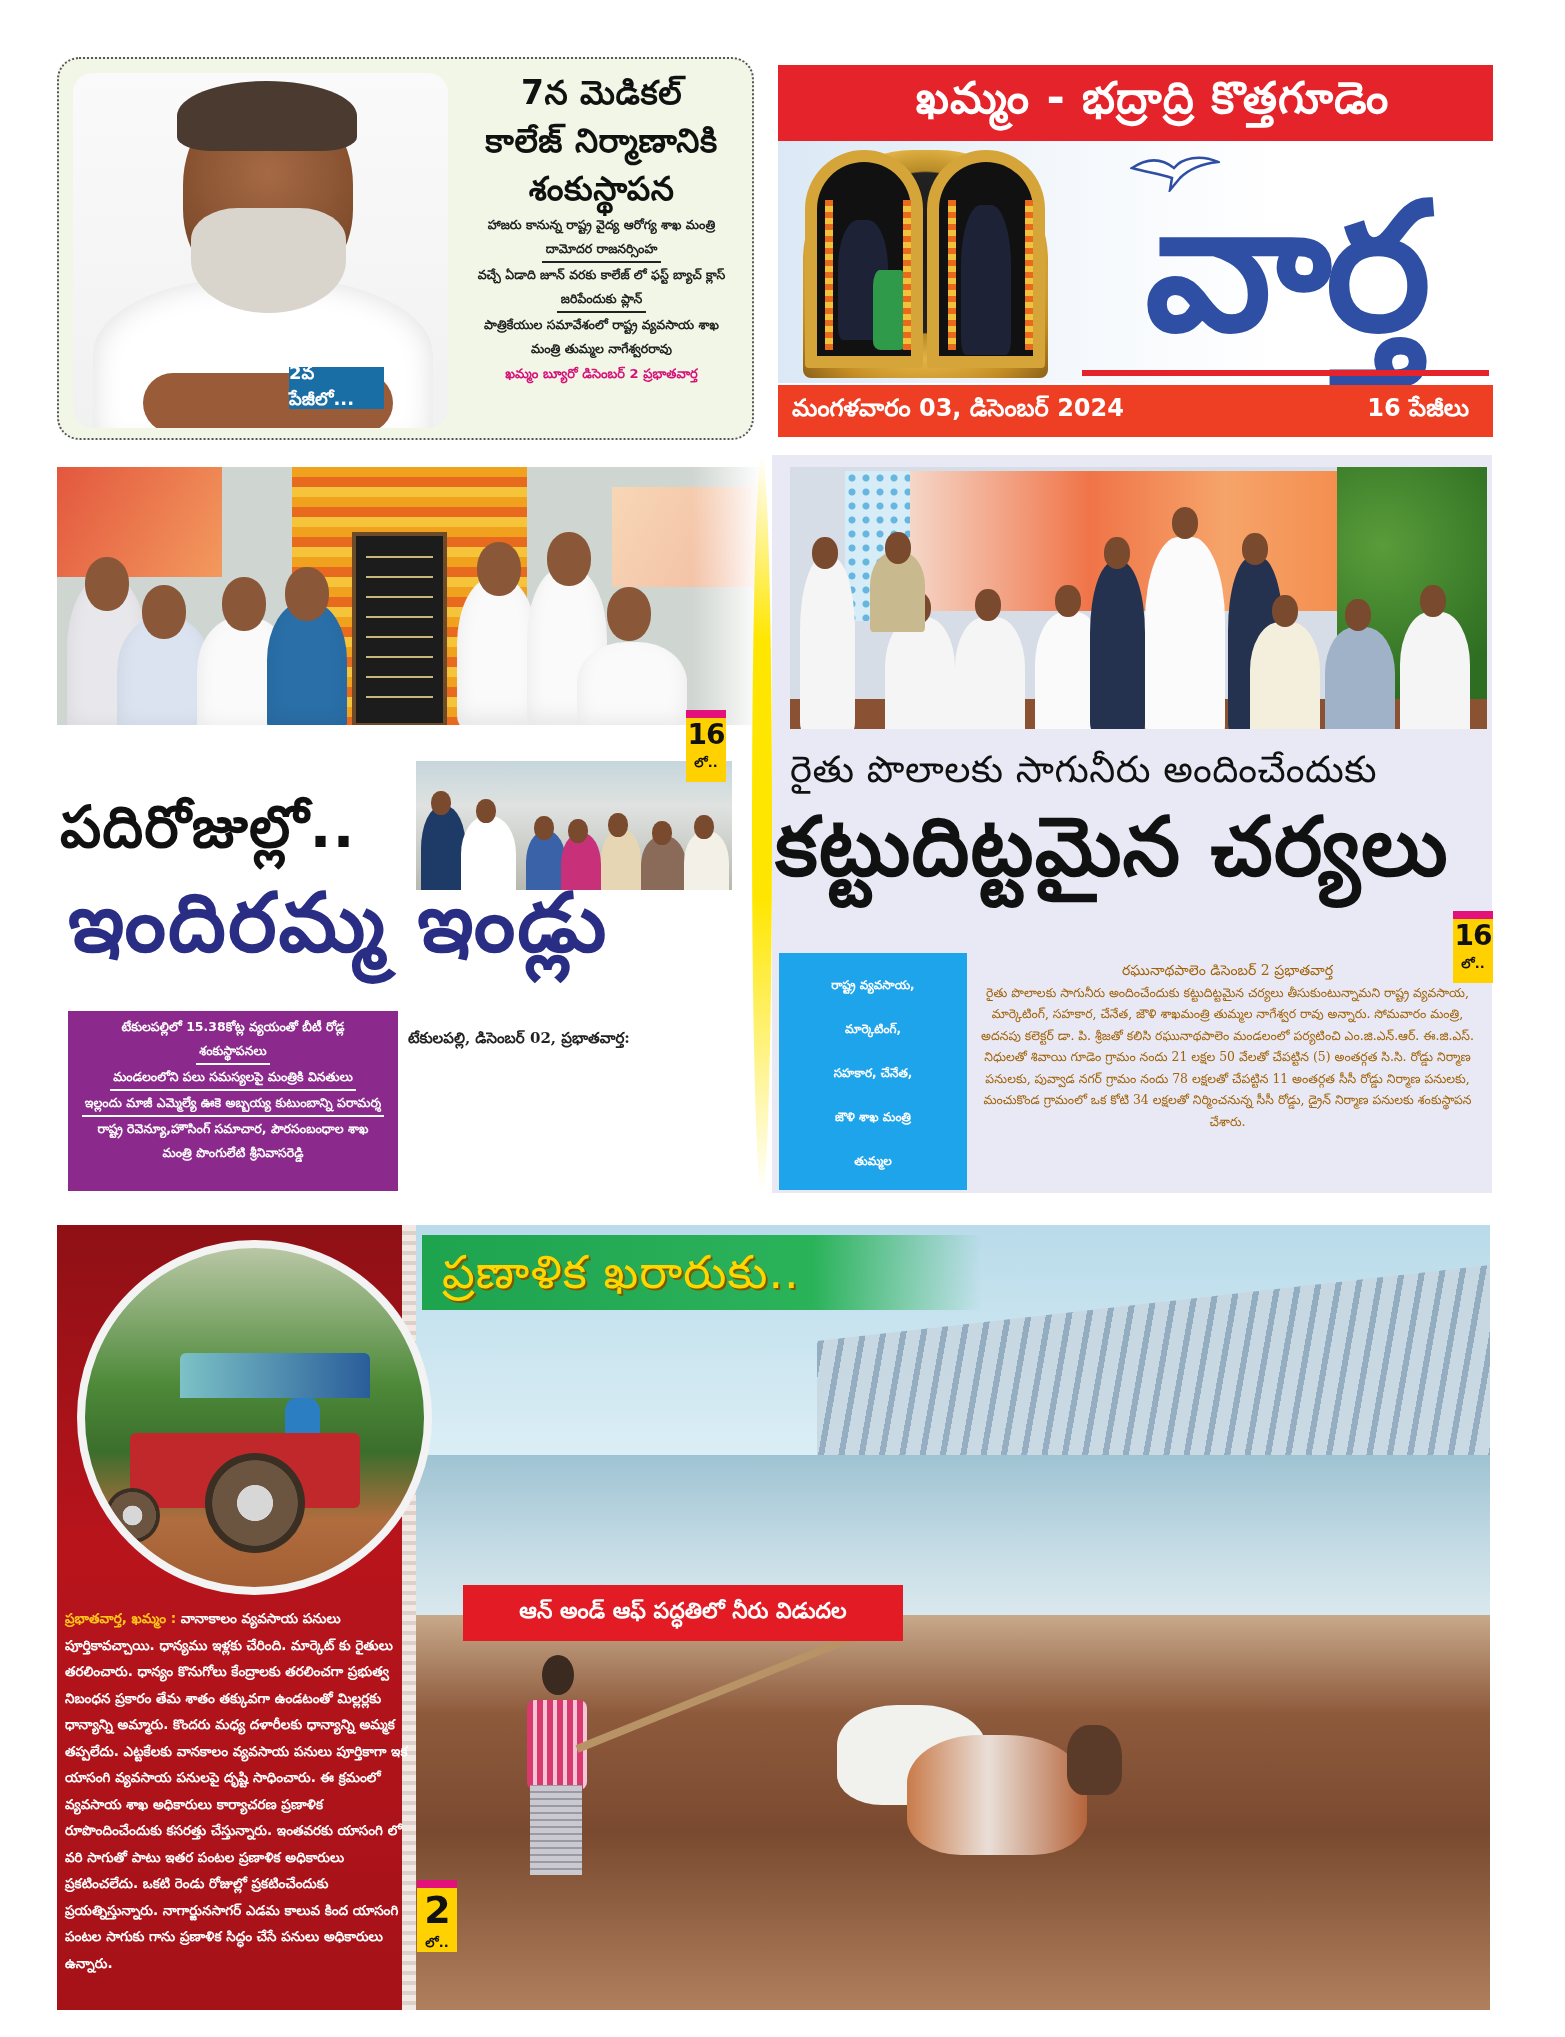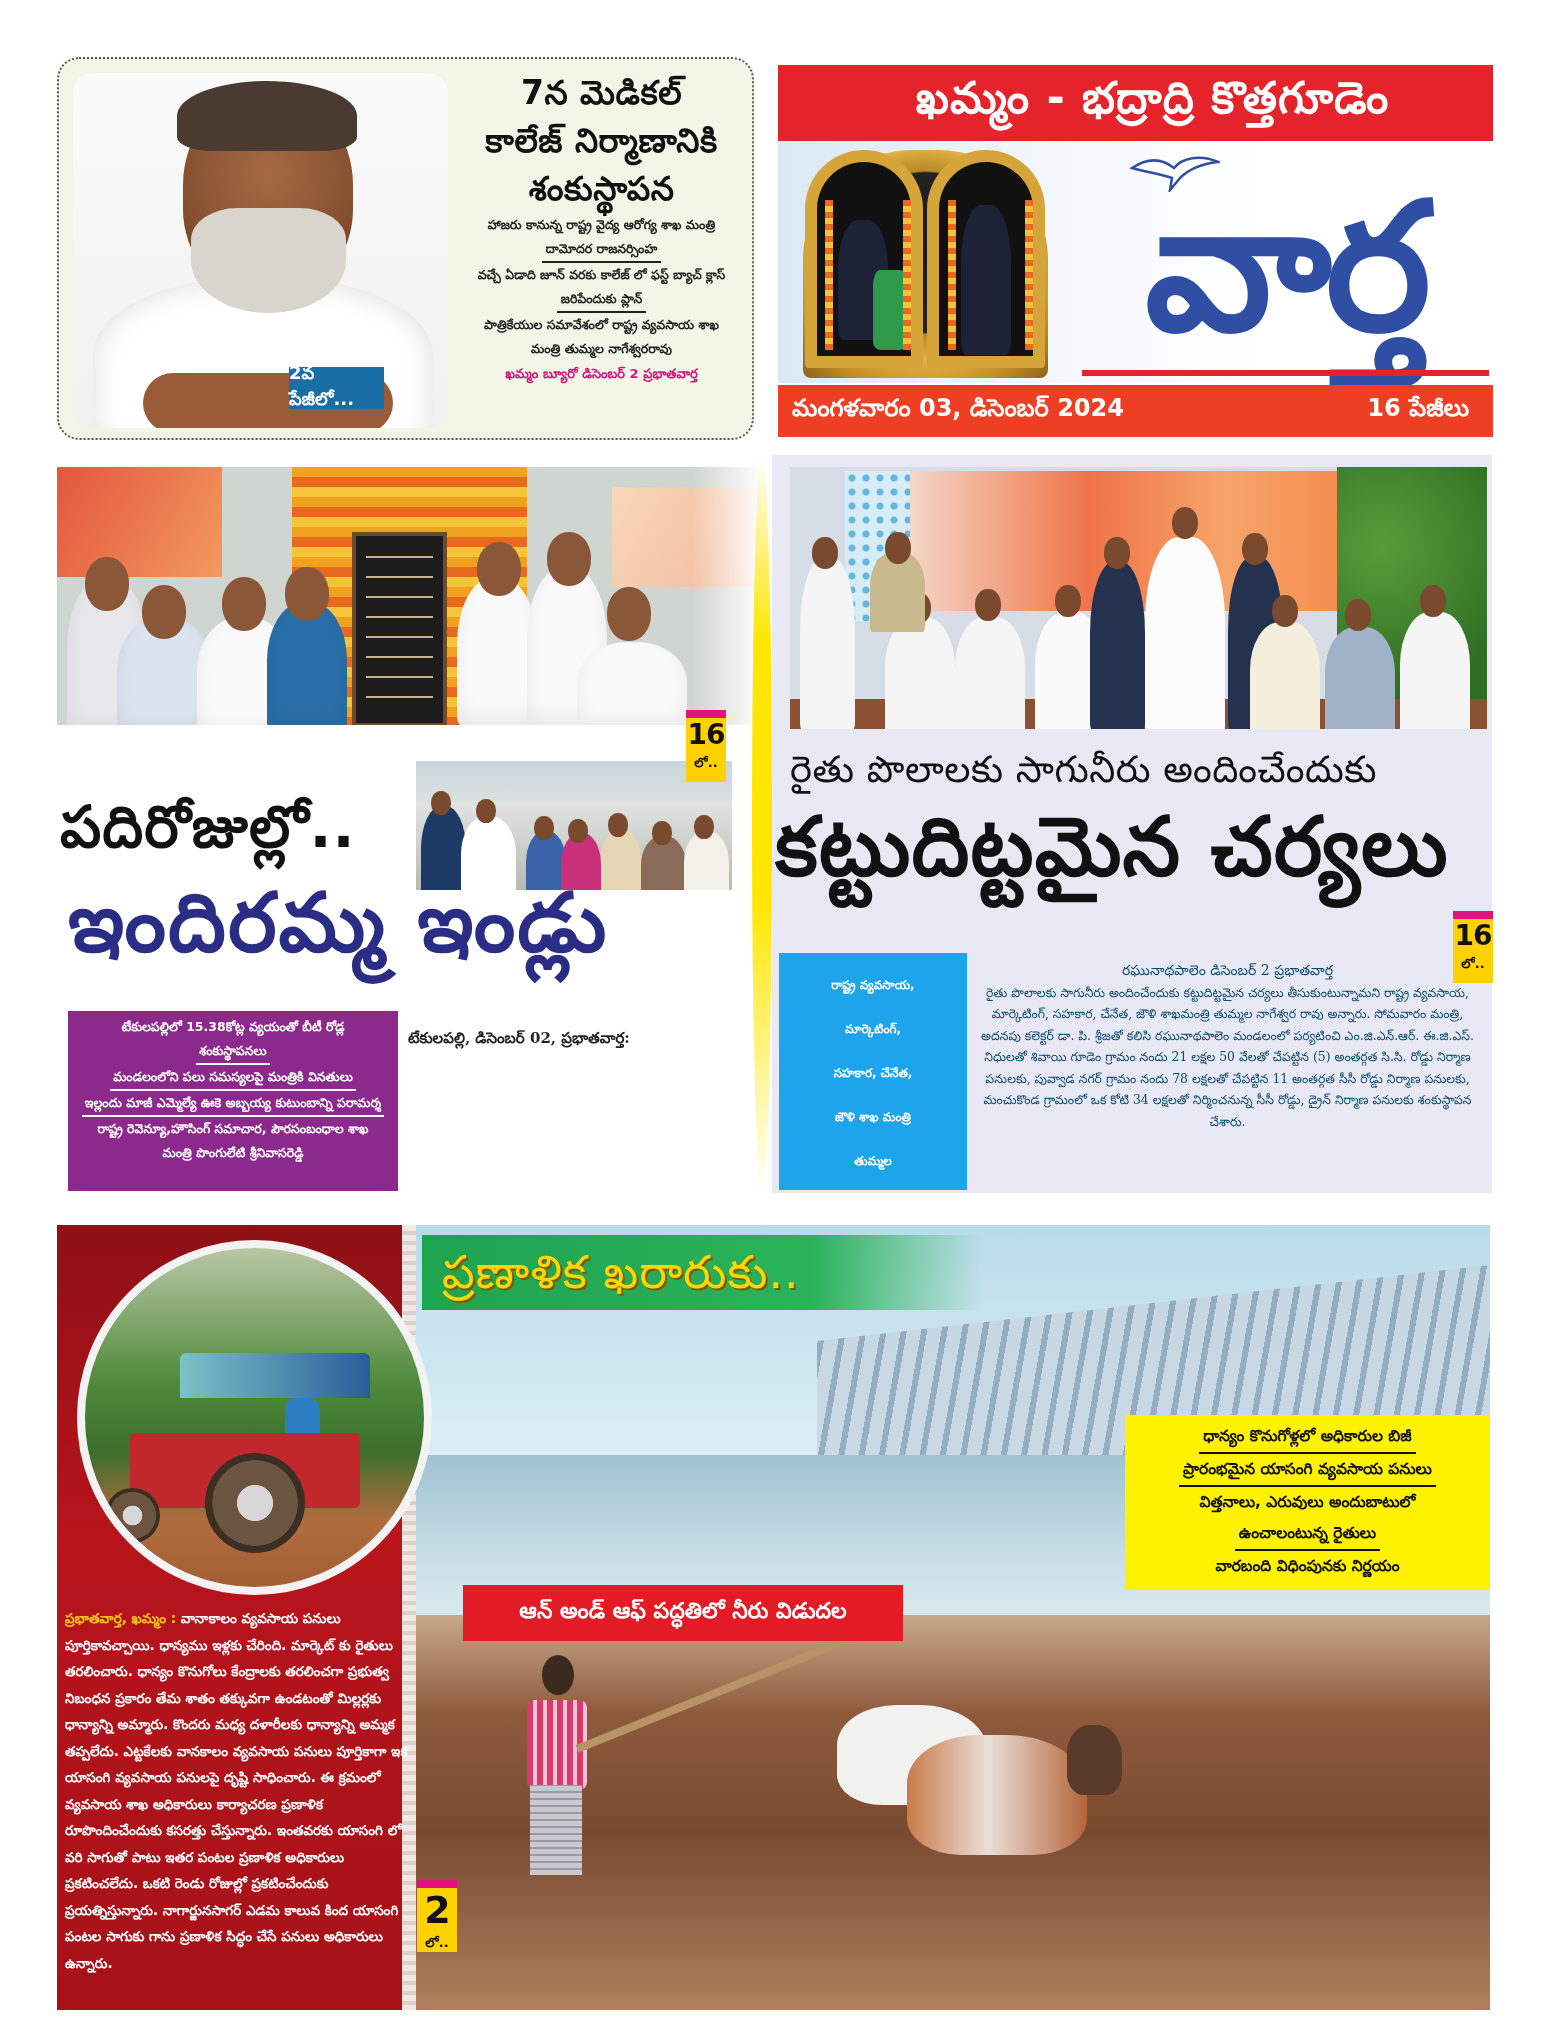--- a/index.html
+++ b/index.html
@@ -76,21 +76,21 @@
   .s2-photo .curtain { position: absolute; left: 55px; top: 4px; width: 65px; height: 150px; background: radial-gradient(circle,#66b6e0 3px,#d6ecf6 4px) 0 0/14px 14px; }
   .s2-photo .trees { position: absolute; right: 0; top: 0; width: 150px; height: 262px; background: radial-gradient(circle at 30% 30%,#5a9c3a,#2d6e22 70%); }
   .s2-photo .p { position: absolute; border-radius: 42% 42% 6% 6%; }
   .s2-photo .f { position: absolute; width: 26px; height: 32px; border-radius: 48%; background: #7a4a2e; }
   .s2-photo .floor { position: absolute; left: 0; bottom: 0; width: 100%; height: 30px; background: #8a5232; }
 
   .s2-kicker { left: 790px; top: 745px; width: 700px; font-size: 37px; color: #111; font-weight: normal; line-height: 50px; letter-spacing: 0.5px; }
   .s2-head { left: 775px; top: 792px; width: 710px; font-size: 82px; font-weight: bold; color: #111; line-height: 110px; letter-spacing: 1px; }
   .s2-blue { left: 779px; top: 953px; width: 188px; height: 237px; background: #1ea4ea; color: #fff; text-align: center; padding-top: 10px; }
   .s2-blue .ln { font-size: 12px; font-weight: bold; line-height: 44px; }
-  .s2-body { left: 970px; top: 960px; width: 515px; font-family: "DejaVu Serif", serif; font-size: 12.4px; line-height: 21.5px; color: #0c4a6e; text-align: center; }
+  .s2-body { left: 970px; top: 960px; width: 515px; font-family: "DejaVu Serif", serif; font-size: 12.4px; line-height: 21.5px; color: #a16207; text-align: center; }
   .s2-body .dateline { font-size: 14px; font-weight: normal; }
 
   
   .s3-wrap { left: 57px; top: 1225px; width: 1433px; height: 785px; overflow: hidden; }
   .s3-red { left: 0; top: 0; width: 360px; height: 785px; background: linear-gradient(180deg,#8e1015 0%,#b8141c 40%,#a51218 100%); }
   .s3-sky { left: 350px; top: 0; width: 1083px; height: 380px; background: linear-gradient(180deg,#b9dbea 0%,#dbeef5 60%,#c7e0ea 100%); }
   .s3-water { left: 350px; top: 230px; width: 1083px; height: 200px; background: linear-gradient(180deg,#9fc3d3 0%,#c7dde6 50%,#e6f0f3 100%); }
   .s3-dam { left: 760px; top: 40px; width: 673px; height: 190px; background: repeating-linear-gradient(100deg,#c7d6e0 0 14px,#8aa3b8 14px 20px); clip-path: polygon(0 40%,100% 0,100% 100%,0 100%); opacity: 0.85; }
   .s3-field { left: 350px; top: 390px; width: 1083px; height: 395px; background: linear-gradient(180deg,#c7a98a 0%,#8e5a3c 25%,#7a4a30 55%,#b07f5d 100%); }
   .s3-green { left: 365px; top: 10px; width: 560px; height: 75px; background: linear-gradient(90deg,#1ea34f 0%,#2bb35a 70%,rgba(43,179,90,0) 100%); }
@@ -303,27 +303,20 @@
     <div class="body"></div>
     <div class="wheel" style="left:120px;top:205px;width:100px;height:100px;"></div>
     <div class="wheel" style="left:20px;top:240px;width:55px;height:55px;"></div>
   </div>
 
   <div class="abs s3-green"></div>
   <div class="abs s3-kicker">ప్రణాళిక ఖరారుకు..</div>
 
   <div class="abs s3-redbar">ఆన్ అండ్ ఆఫ్ పద్ధతిలో నీరు విడుదల</div>
 
-  <div class="abs s3-yellow">
-    <div class="ln"><span class="ul">ధాన్యం కొనుగోళ్లలో అధికారుల బిజీ</span></div>
-    <div class="ln"><span class="ul">ప్రారంభమైన యాసంగి వ్యవసాయ పనులు</span></div>
-    <div class="ln">విత్తనాలు, ఎరువులు అందుబాటులో</div>
-    <div class="ln"><span class="ul">ఉంచాలంటున్న రైతులు</span></div>
-    <div class="ln">వారబంది విధింపునకు నిర్ణయం</div>
-  </div>
 
   <div class="abs s3-body">
     <span class="dl">ప్రభాతవార్త, ఖమ్మం :</span>
     <span>వానాకాలం వ్యవసాయ పనులు పూర్తికావచ్చాయి. ధాన్యము ఇళ్లకు చేరింది. మార్కెట్ కు రైతులు తరలించారు. ధాన్యం కొనుగోలు కేంద్రాలకు తరలించగా ప్రభుత్వ నిబంధన ప్రకారం తేమ శాతం తక్కువగా ఉండటంతో మిల్లర్లకు ధాన్యాన్ని అమ్మారు. కొందరు మధ్య దళారీలకు ధాన్యాన్ని అమ్మక తప్పలేదు. ఎట్టకేలకు వానకాలం వ్యవసాయ పనులు పూర్తికాగా ఇక యాసంగి వ్యవసాయ పనులపై దృష్టి సాధించారు. ఈ క్రమంలో వ్యవసాయ శాఖ అధికారులు కార్యాచరణ ప్రణాళిక రూపొందించేందుకు కసరత్తు చేస్తున్నారు. ఇంతవరకు యాసంగి లో వరి సాగుతో పాటు ఇతర పంటల ప్రణాళిక అధికారులు ప్రకటించలేదు. ఒకటి రెండు రోజుల్లో ప్రకటించేందుకు ప్రయత్నిస్తున్నారు. నాగార్జునసాగర్ ఎడమ కాలువ కింద యాసంగి పంటల సాగుకు గాను ప్రణాళిక సిద్ధం చేసే పనులు అధికారులు ఉన్నారు.</span>
   </div>
 
   <div class="abs badge s3-badge2">
     <span class="n" style="font-size:38px;line-height:44px;">2</span>
     <span class="l">లో..</span>
   </div>

